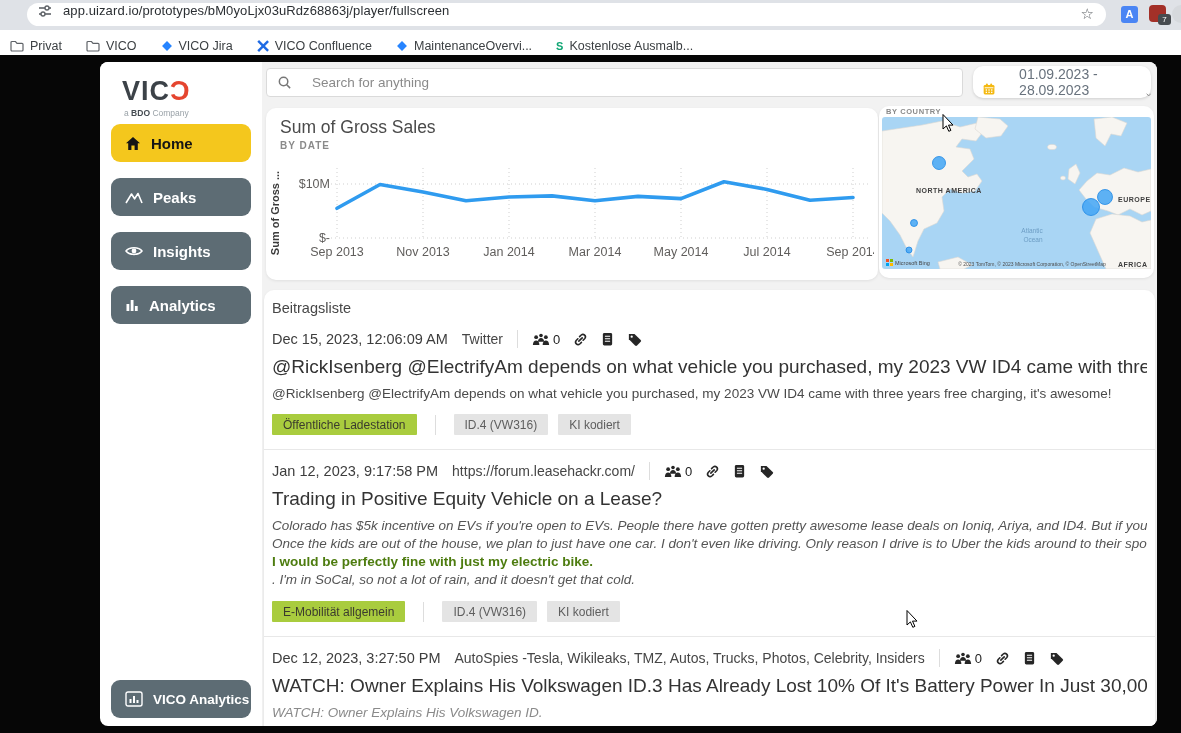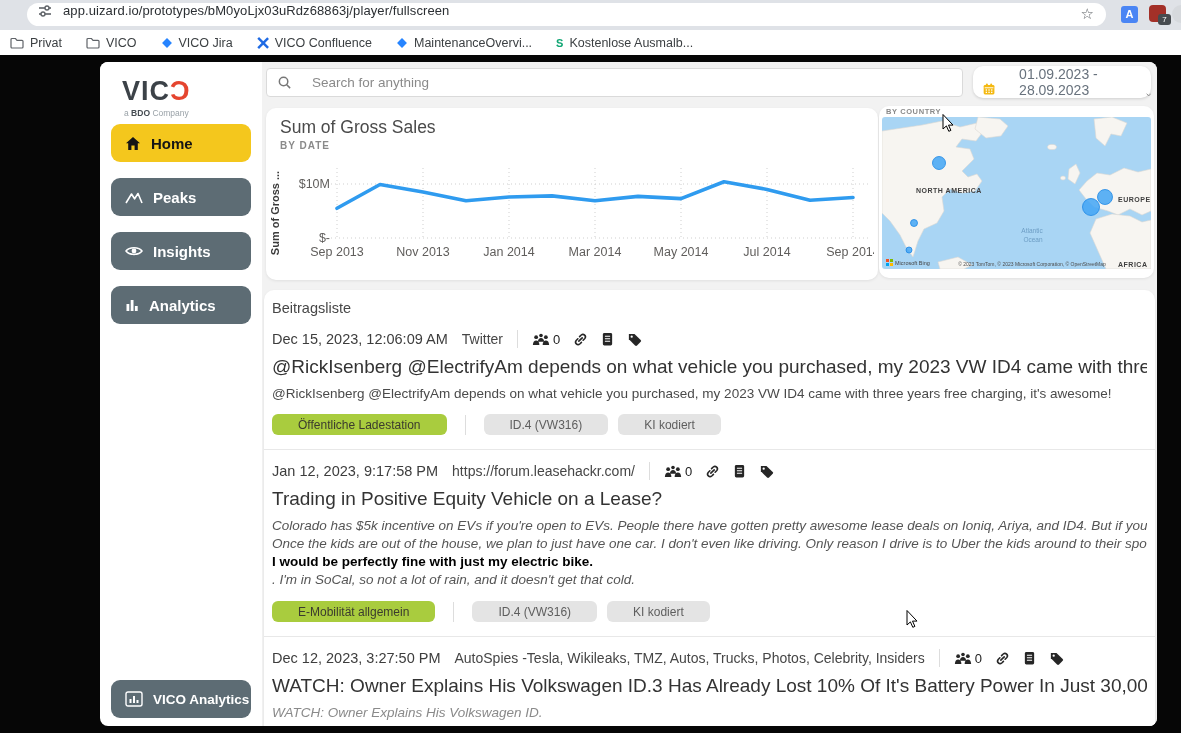--- a/index.html
+++ b/index.html
@@ -14,21 +14,21 @@
   #tune-ic{margin-left:10px;}
   #urltext{margin-left:10px;font-size:13px;color:#2b2f33;letter-spacing:.1px;}
   #star{position:absolute;right:12px;top:2px;font-size:15px;color:#5f6368;}
   #translate-ic{left:1121px;top:6px;width:17px;height:17px;background:#4a85f4;border-radius:3px;
                 color:#fff;font-size:11px;font-weight:bold;text-align:center;line-height:17px;}
   #ext-ic{left:1149px;top:5px;width:17px;height:17px;background:#a33028;border-radius:4px;}
   #ext-badge{left:1158px;top:14px;min-width:11px;height:11px;background:#474b4f;border-radius:3px;
              color:#fff;font-size:8px;text-align:center;line-height:11px;padding:0 1px;}
   #profile-ic{left:1172px;top:5px;width:18px;height:18px;border-radius:50%;background:#d6d9dd;}
 
-  #bookmarksbar{left:0;top:30px;width:1181px;height:25px;background:#ffffff;display:flex;
+  #bookmarksbar{left:0;top:30px;width:1181px;height:31px;background:#ffffff;display:flex;
                 align-items:center;gap:24px;padding-left:10px;box-sizing:border-box;}
   .bm{display:flex;align-items:center;gap:6px;font-size:12.5px;color:#3c4043;}
   .bm .glyph{font-size:11px;font-weight:bold;}
 
   
   #stage{left:0;top:55px;width:1181px;height:678px;background:#060606;}
   #window{left:100px;top:7px;width:1057px;height:664px;background:#fff;border-radius:8px;overflow:hidden;}
 
   
   #sidebar{left:0;top:0;width:162px;height:612px;background:#fff;}
@@ -87,24 +87,24 @@
   .meta{display:flex;align-items:center;gap:14px;margin-bottom:8px;}
   .m-date{font-size:14.5px;color:#3d3d3d;}
   .m-source{font-size:14px;color:#464646;white-space:nowrap;}
   .m-div{width:1px;height:18px;background:#ddd;}
   .m-icons{display:flex;align-items:center;gap:13px;}
   .eng{display:flex;align-items:center;gap:3px;font-size:13px;color:#222;}
   .p-title{font-size:19px;color:#333;white-space:nowrap;overflow:hidden;margin-bottom:7px;cursor:pointer;}
   .p-body{font-size:13.5px;color:#4a4a4a;white-space:nowrap;overflow:hidden;margin-bottom:8px;line-height:17px;}
   .bl{font-size:13.5px;line-height:18px;white-space:nowrap;overflow:hidden;}
   .bl.it{font-style:italic;color:#555;}
-  .bl.bd{font-weight:bold;color:#000000;}
+  .bl.bd{font-weight:bold;color:#4d7c0f;}
   .bl.itg{font-style:italic;color:#8a8a8a;}
   .tags{display:flex;align-items:center;gap:10px;margin:12px 0 14px 0;}
-  .pill{height:21px;border-radius:6px;padding:0 26px;display:flex;align-items:center;
+  .pill{height:21px;border-radius:1px;padding:0 11px;display:flex;align-items:center;
         font-size:12px;cursor:pointer;white-space:nowrap;}
   .pill.green{background:#a9cc3e;color:#3b3b2e;}
   .pill.gray{background:#e4e4e4;color:#5e5e5e;}
   .t-div{width:1px;height:20px;background:#ddd;margin:0 8px;}
   .post-div{border-top:1px solid #e8e8e8;margin:0 -8px 12px -8px;}
 
   .cursor{position:absolute;pointer-events:none;z-index:50;}
 </style>
 </head>
 <body>

